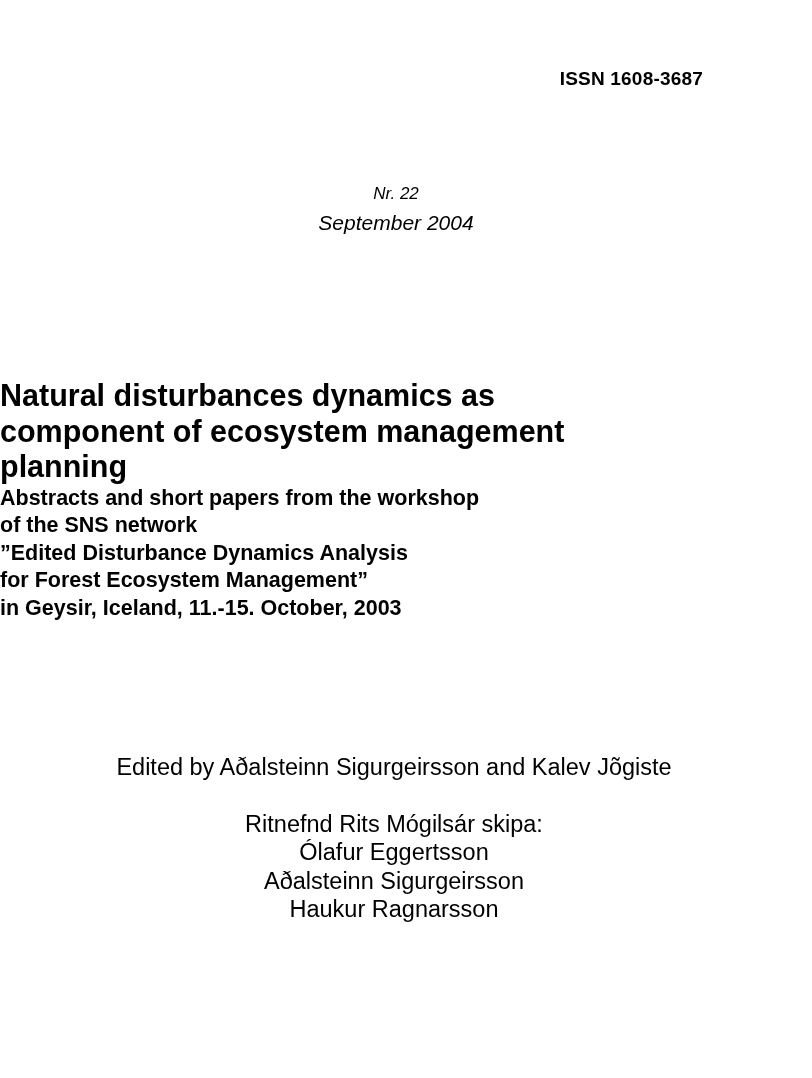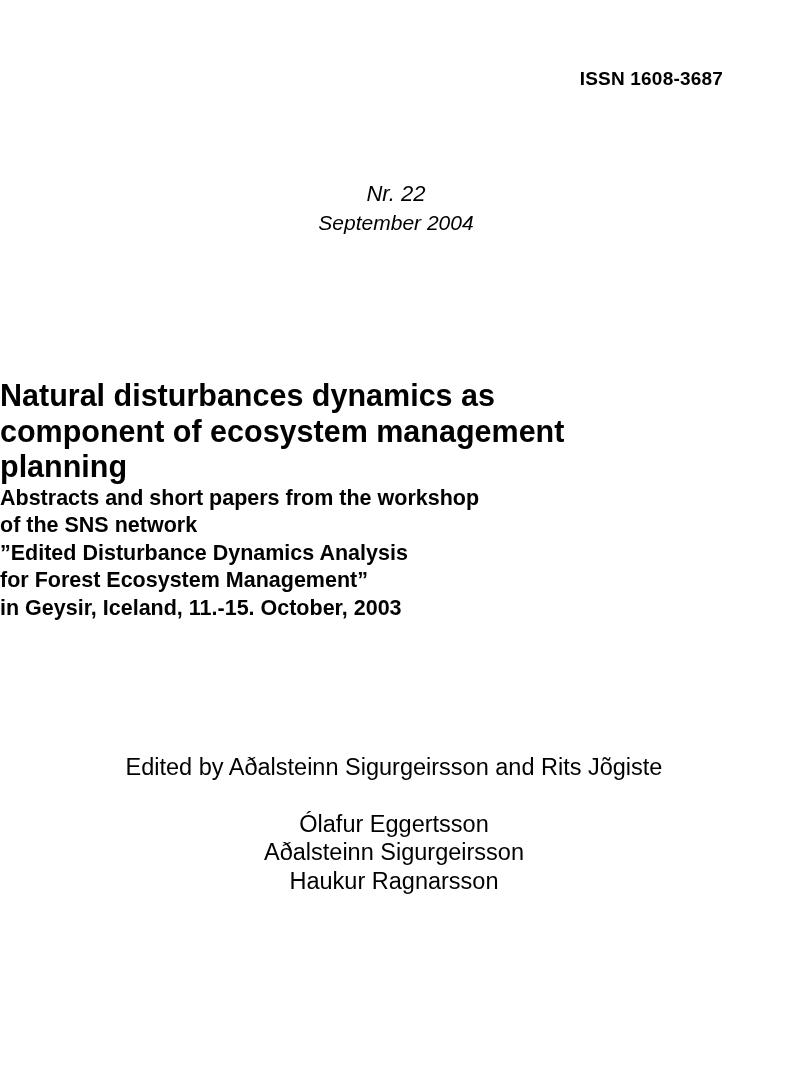--- a/index.html
+++ b/index.html
@@ -21,39 +21,38 @@
   
   .issn {
     position: absolute;
     top: 68px;
     left: 0;
     width: 703px;
     text-align: right;
     font-size: 19px;
     font-weight: bold;
     letter-spacing: 0.2px;
-    padding-left: 20px;
   }
 
   
   .series {
     position: absolute;
     top: 178px;
     left: 0;
     width: 792px;
     text-align: center;
     font-style: italic;
   }
   .series-line1 {
     font-size: 25.5px;
     line-height: 31px;
     white-space: nowrap;
   }
   .series-line2 {
-    font-size: 22px;
+    font-size: 17px;
     line-height: 31px;
   }
   .series-line3 {
     font-size: 21px;
     line-height: 27px;
   }
 
   
   .title-block {
     position: absolute;
@@ -103,20 +102,21 @@
     <div class="title-main">component of ecosystem management</div>
     <div class="title-main">planning</div>
     <div class="title-sub">Abstracts and short papers from the workshop</div>
     <div class="title-sub">of the SNS network</div>
     <div class="title-sub">”Edited Disturbance Dynamics Analysis</div>
     <div class="title-sub">for Forest Ecosystem Management”</div>
     <div class="title-sub">in Geysir, Iceland, 11.-15. October, 2003</div>
   </div>
 
   <div class="editor-block">
-    <div>Edited by Aðalsteinn Sigurgeirsson and Rits Jõgiste</div>
+    <div>Edited by Aðalsteinn Sigurgeirsson and Kalev Jõgiste</div>
     <div class="editor-gap"></div>
+    <div>Ritnefnd Rits Mógilsár skipa:</div>
     <div>Ólafur Eggertsson</div>
     <div>Aðalsteinn Sigurgeirsson</div>
     <div>Haukur Ragnarsson</div>
   </div>
 
 </div>
 
 </body></html>

